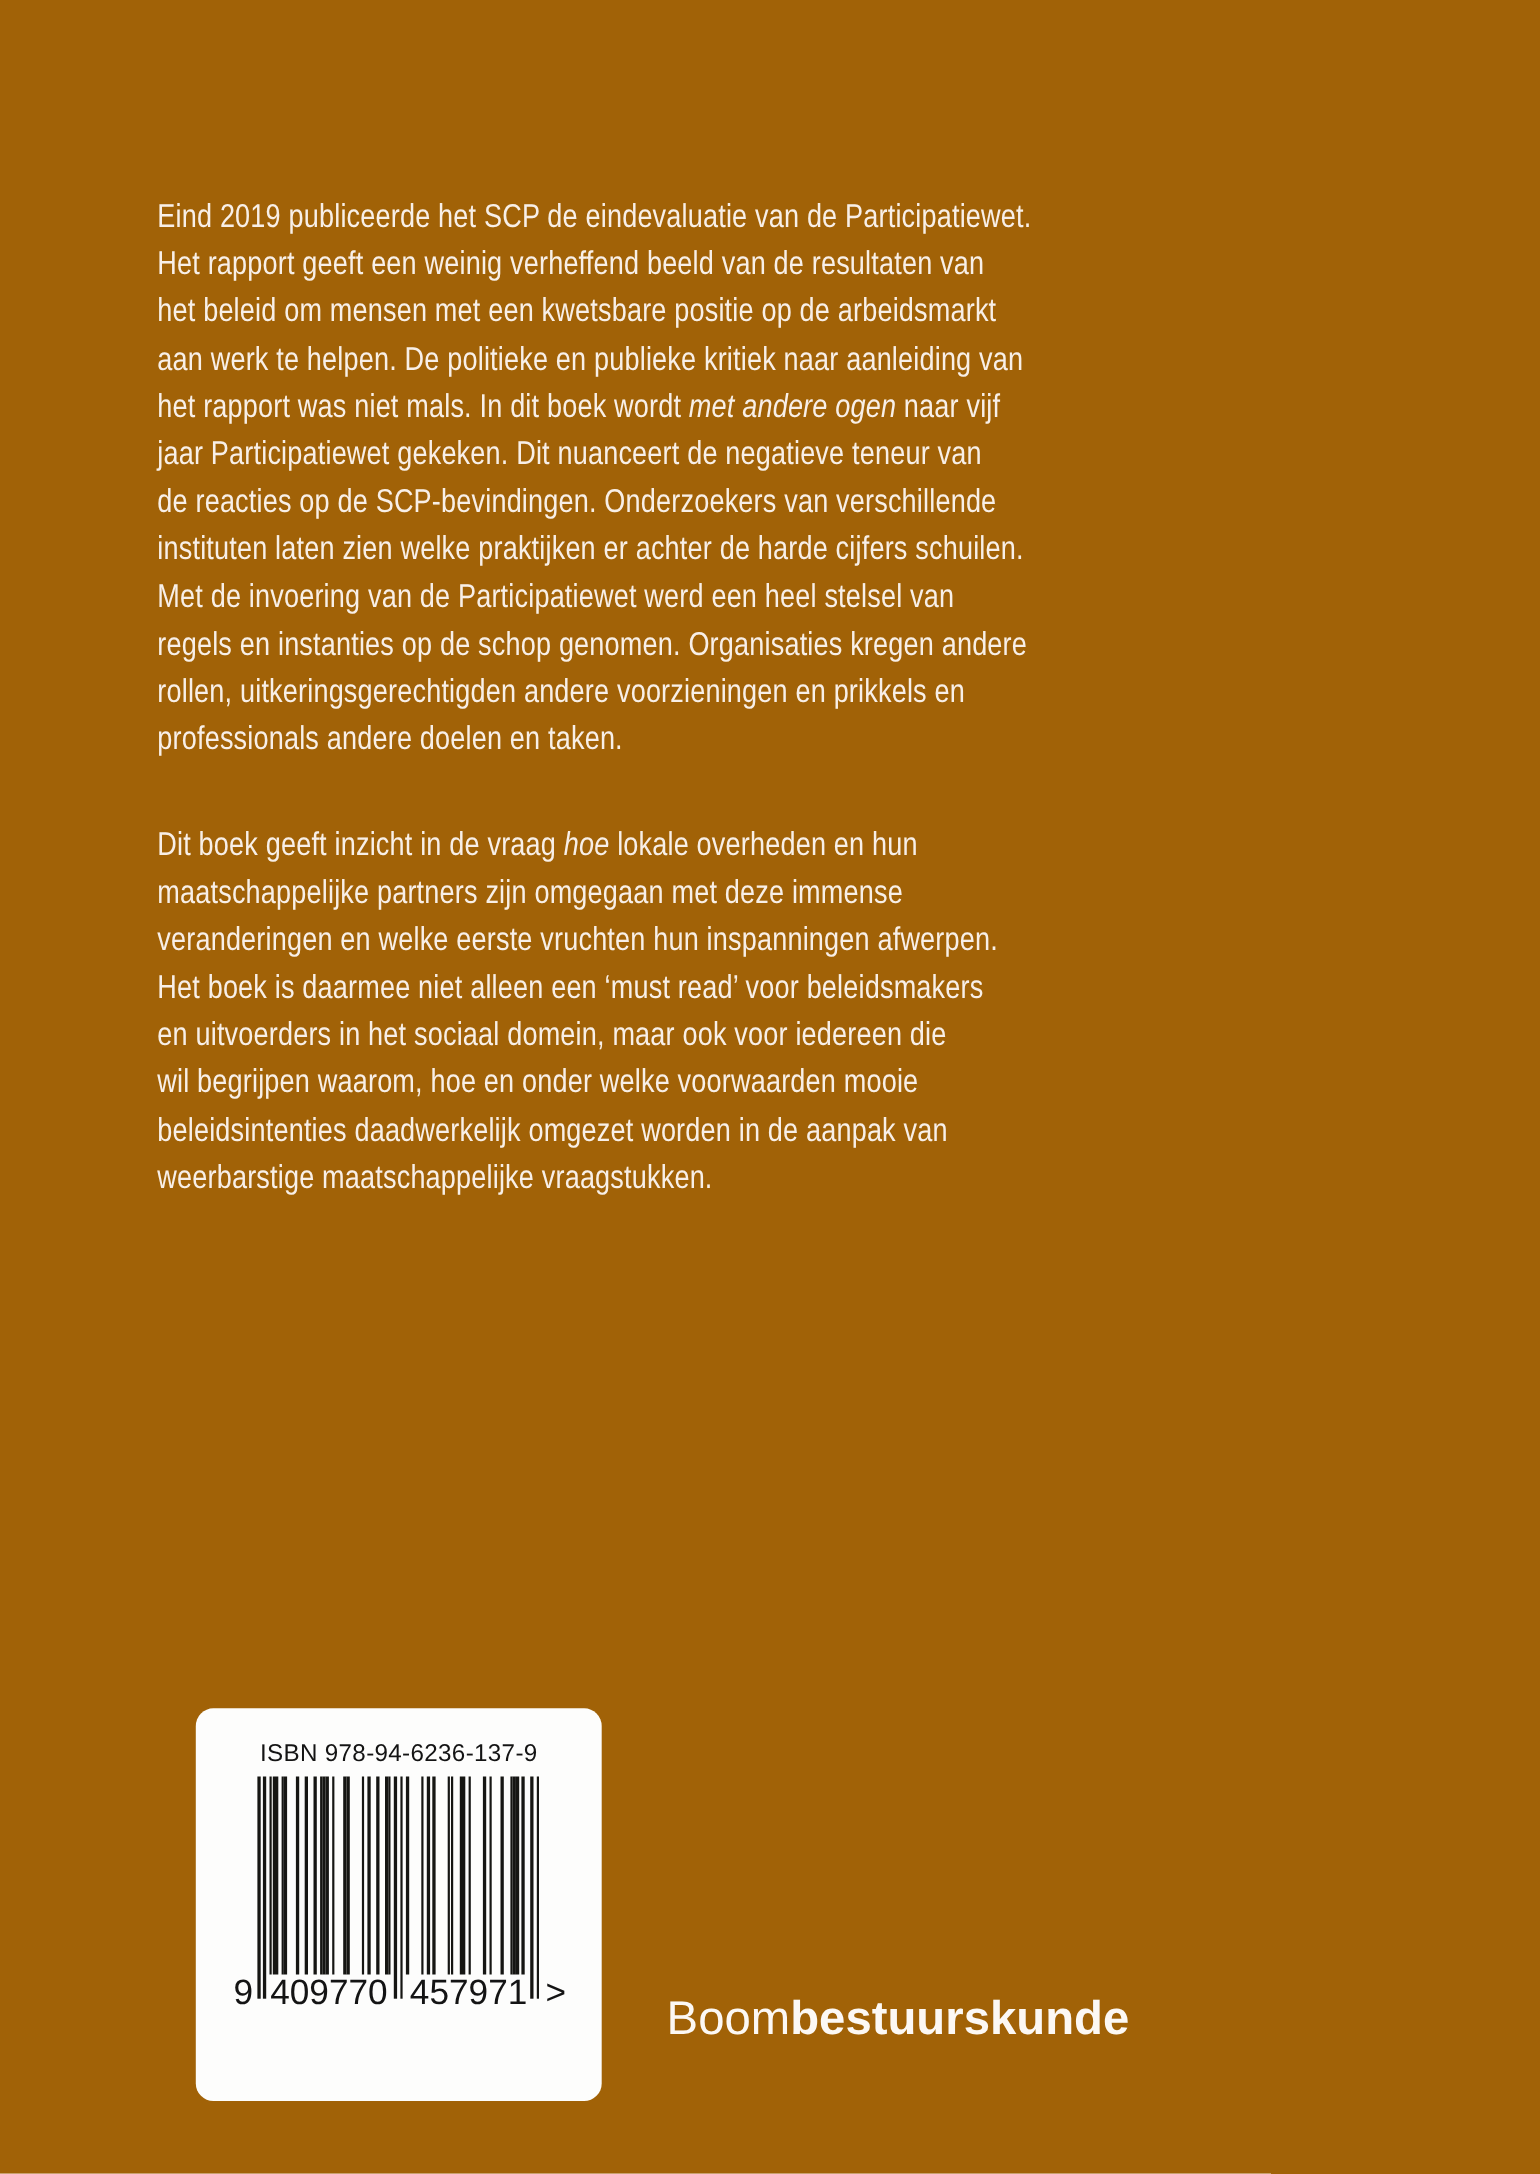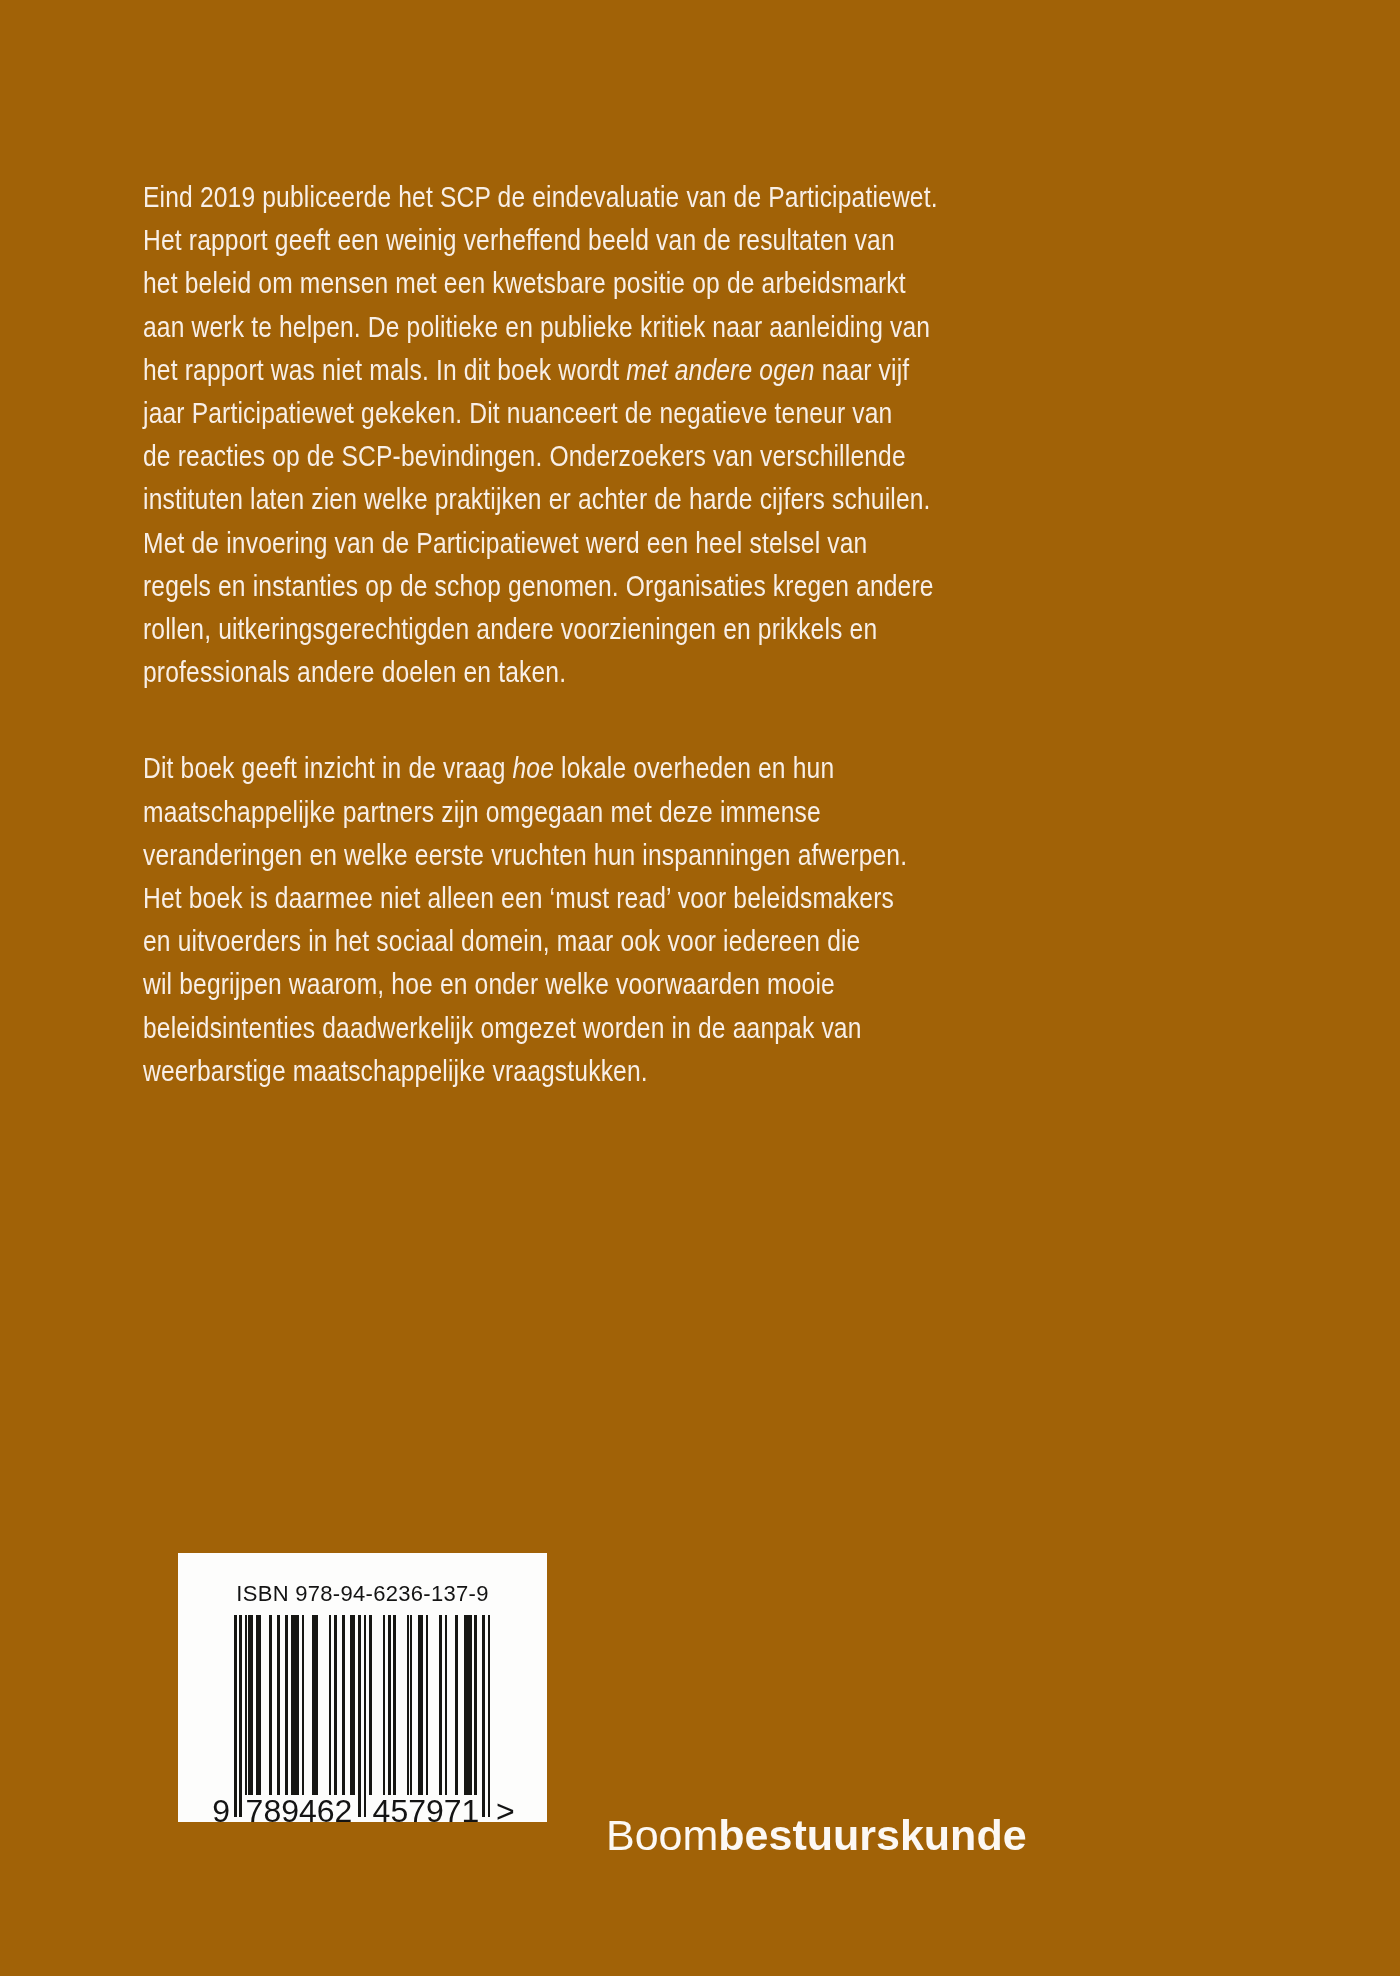--- a/index.html
+++ b/index.html
@@ -29,22 +29,23 @@
   .blurb .para2 { margin-top: 53px; }
   .line { white-space: pre; }
   .italic-seg { font-style: italic; }
 
   
   .isbn-box {
     position: absolute;
     left: 178px;
     top: 1553px;
     width: 369px;
-    height: 269px;
+    height: 357px;
     background: #fdfdfc;
+    border-radius: 16px;
   }
   .isbn-label {
     position: absolute;
     left: 0;
     top: 28px;
     width: 100%;
     text-align: center;
     color: #141414;
     font-size: 22px;
     letter-spacing: 0.3px;
@@ -162,21 +163,21 @@
         <div class="bar" style="left: 221.4px; width: 2.7px; height: 180px; background: rgb(22, 22, 19);"></div>
         <div class="bar" style="left: 229.5px; width: 2.7px; height: 180px; background: rgb(22, 22, 19);"></div>
         <div class="bar" style="left: 232.2px; width: 2.7px; height: 180px; background: rgb(22, 22, 19);"></div>
         <div class="bar" style="left: 234.9px; width: 2.7px; height: 180px; background: rgb(22, 22, 19);"></div>
         <div class="bar" style="left: 240.3px; width: 2.7px; height: 180px; background: rgb(22, 22, 19);"></div>
         <div class="bar" style="left: 248.4px; width: 2.7px; height: 202px; background: rgb(22, 22, 19);"></div>
         <div class="bar" style="left: 253.8px; width: 2.7px; height: 202px; background: rgb(22, 22, 19);"></div>
       </div>
     <div class="barcode-digits">
       <span class="bd-first">9</span>
-      <span class="bd-group1">789462</span>
+      <span class="bd-group1">409770</span>
       <span class="bd-group2">457971</span>
       <span class="bd-chevron">&gt;</span>
     </div>
   </div>
 
   <div class="publisher" style="color: rgb(252, 248, 244); margin-left: 13px;"><span class="reg">Boom</span><span class="bold">bestuurskunde</span></div>
 
 </div>
 
 </body></html>

